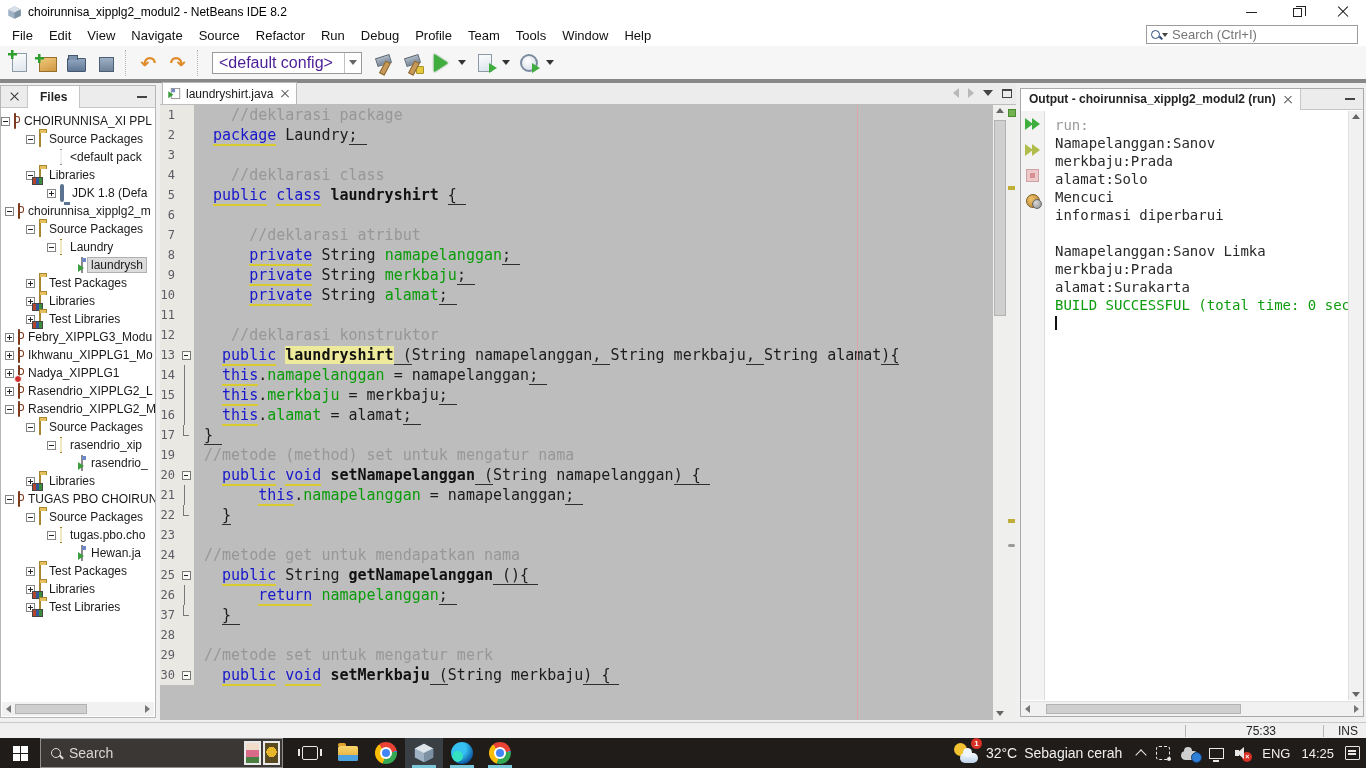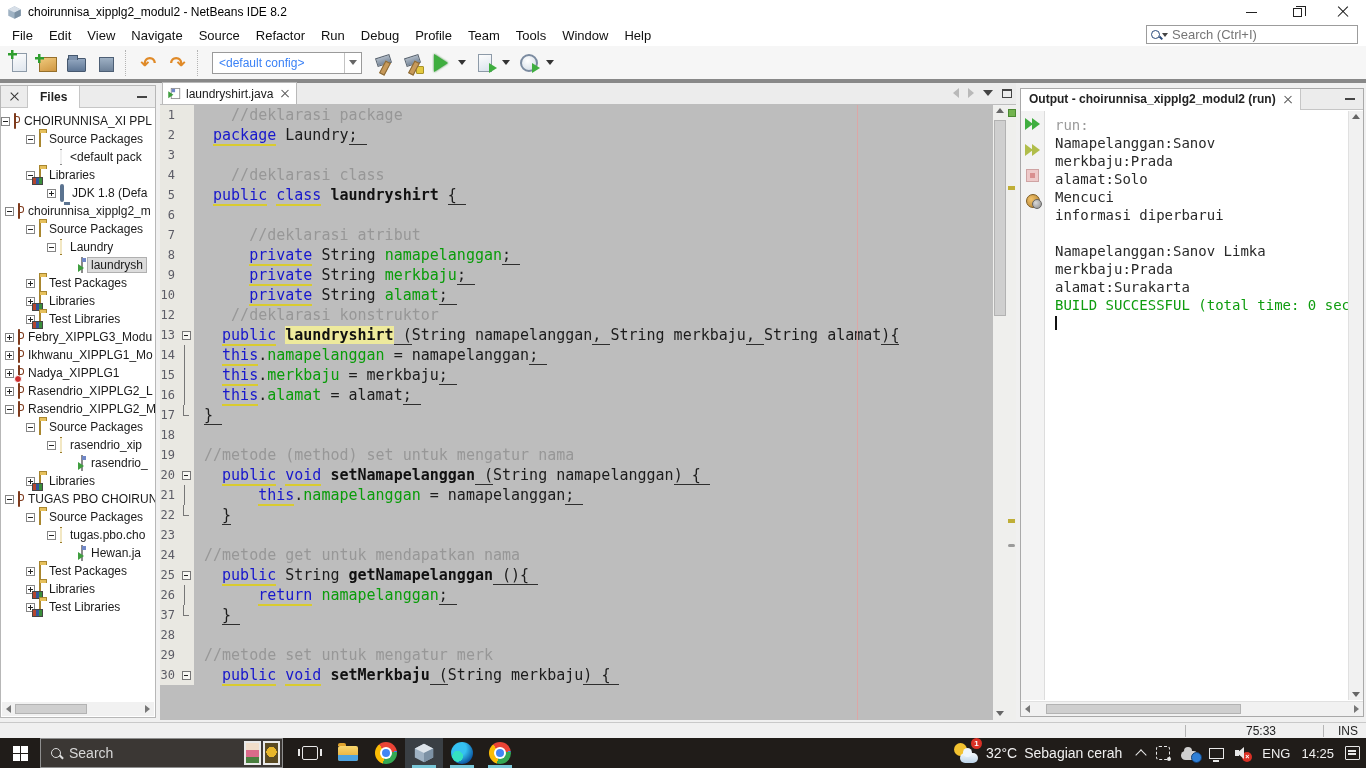--- a/index.html
+++ b/index.html
@@ -38,21 +38,21 @@
   .ti-new-file::after,.ti-new-project::after{content:"";position:absolute;left:-5px;top:-4px;width:9px;height:9px;background:
      linear-gradient(#2f9e2f,#2f9e2f) 50% 0/2.5px 100% no-repeat,
      linear-gradient(#2f9e2f,#2f9e2f) 0 50%/100% 2.5px no-repeat;}
   .ti-new-project{background:linear-gradient(160deg,#f0c97c,#cf9742);border:1px solid #96702c;width:18px;height:15px;margin-top:3px;}
   .ti-open-project{background:linear-gradient(180deg,#93a7c0,#5f7796);border:1px solid #46586f;width:19px;height:14px;margin-top:4px;border-radius:1px;}
   .ti-open-project::before{content:"";position:absolute;top:-4px;left:0;width:8px;height:4px;background:#7d92ad;border:1px solid #46586f;border-bottom:none;}
   .ti-save-all{width:15px;height:15px;background:linear-gradient(180deg,#9eb0c4,#6e8299);border:1px solid #4d5f75;margin:4px 0 0 1px;}
   .ti-save-all::before{content:"";position:absolute;left:4px;top:-4px;width:15px;height:15px;background:linear-gradient(180deg,#b7c5d4,#8195aa);border:1px solid #4d5f75;z-index:-1;}
   .ti-undo,.ti-redo{font:bold 19px/20px "DejaVu Sans",sans-serif;color:#e08a28;width:auto;height:auto;}
   .cfg{display:flex;align-items:center;border:1px solid #9a9a9a;background:#fff;height:22px;width:150px;margin:0 6px;padding-left:6px;}
-  .cfg .lbl{flex:1;font-size:12px;color:#3b82f6;}
+  .cfg .lbl{flex:1;font-size:16px;color:#4c1d95;}
   .cfg .dd{width:17px;height:20px;border-left:1px solid #c3c3c3;display:flex;align-items:center;justify-content:center;}
   .cfg .dd::after{content:"";border-left:4px solid transparent;border-right:4px solid transparent;border-top:5px solid #666;}
   .ti-build{width:20px;height:20px;} 
   .ti-build::before,.ti-clean::before{content:"";position:absolute;left:3px;top:3px;width:13px;height:7px;background:linear-gradient(180deg,#aeb9c6,#77879a);border:1px solid #55606d;transform:rotate(-18deg);}
   .ti-build::after,.ti-clean::after{content:"";position:absolute;left:9px;top:8px;width:3.5px;height:12px;background:#c89a5a;border:1px solid #8a6a38;transform:rotate(28deg);}
   .ti-clean i{position:absolute;right:-2px;bottom:-1px;width:8px;height:8px;background:#e4c93f;border:1px solid #a8922a;border-radius:1px;}
   .ti-run{width:0;height:0;border-top:9px solid transparent;border-bottom:9px solid transparent;border-left:14px solid #3fae3f;filter:drop-shadow(0 0 1px #2a7d2a);}
   .ti-debug{width:14px;height:18px;background:linear-gradient(160deg,#fdfdfd,#d9e2ec);border:1px solid #8d9aa8;margin-top:1px;}
   .ti-debug::after{content:"";position:absolute;right:-6px;bottom:-2px;width:0;height:0;border-top:5px solid transparent;border-bottom:5px solid transparent;border-left:8px solid #3fae3f;}
   .ti-profile{width:18px;height:18px;border-radius:50%;border:2px solid #7b8ba0;background:radial-gradient(circle at 40% 35%,#fff,#cfd9e4);margin-top:1px;}
@@ -538,20 +538,25 @@
           <span class="ln">9</span>
           <span class="fold"></span>
           <span class="ct"><span class="t-p">     </span><span class="t-k">private</span><span class="t-p"> String </span><span class="t-g">merkbaju</span><span class="t-u">; </span></span>
         </div>
         <div class="cl">
           <span class="ln">10</span>
           <span class="fold"></span>
           <span class="ct"><span class="t-p">     </span><span class="t-k">private</span><span class="t-p"> String </span><span class="t-g">alamat</span><span class="t-u">; </span></span>
         </div>
         <div class="cl">
+          <span class="ln">11</span>
+          <span class="fold"></span>
+          <span class="ct"></span>
+        </div>
+        <div class="cl">
           <span class="ln">12</span>
           <span class="fold"></span>
           <span class="ct"><span class="t-c">   //deklarasi konstruktor</span></span>
         </div>
         <div class="cl">
           <span class="ln">13</span>
           <span class="fold">
             <span class="fm"></span>
           </span>
           <span class="ct"><span class="t-p">  </span><span class="t-k">public</span><span class="t-p"> </span><span class="t-h">laundryshirt</span><span class="t-u"> (</span><span class="t-p">String namapelanggan</span><span class="t-u">, </span><span class="t-p">String merkbaju</span><span class="t-u">, </span><span class="t-p">String alamat</span><span class="t-u">)</span><span class="t-u">{</span></span>
@@ -576,25 +581,20 @@
             <span class="fv"></span>
           </span>
           <span class="ct"><span class="t-p">  </span><span class="t-k">this</span><span class="t-p">.</span><span class="t-g">alamat</span><span class="t-p"> = alamat</span><span class="t-u">; </span></span>
         </div>
         <div class="cl">
           <span class="ln">17</span>
           <span class="fold">
             <span class="fe"></span>
           </span>
           <span class="ct"><span class="t-u">} </span></span>
-        </div>
-        <div class="cl">
-          <span class="ln">18</span>
-          <span class="fold"></span>
-          <span class="ct"></span>
         </div>
         <div class="cl">
           <span class="ln">19</span>
           <span class="fold"></span>
           <span class="ct"><span class="t-c">//metode (method) set untuk mengatur nama</span></span>
         </div>
         <div class="cl">
           <span class="ln">20</span>
           <span class="fold">
             <span class="fm"></span>

